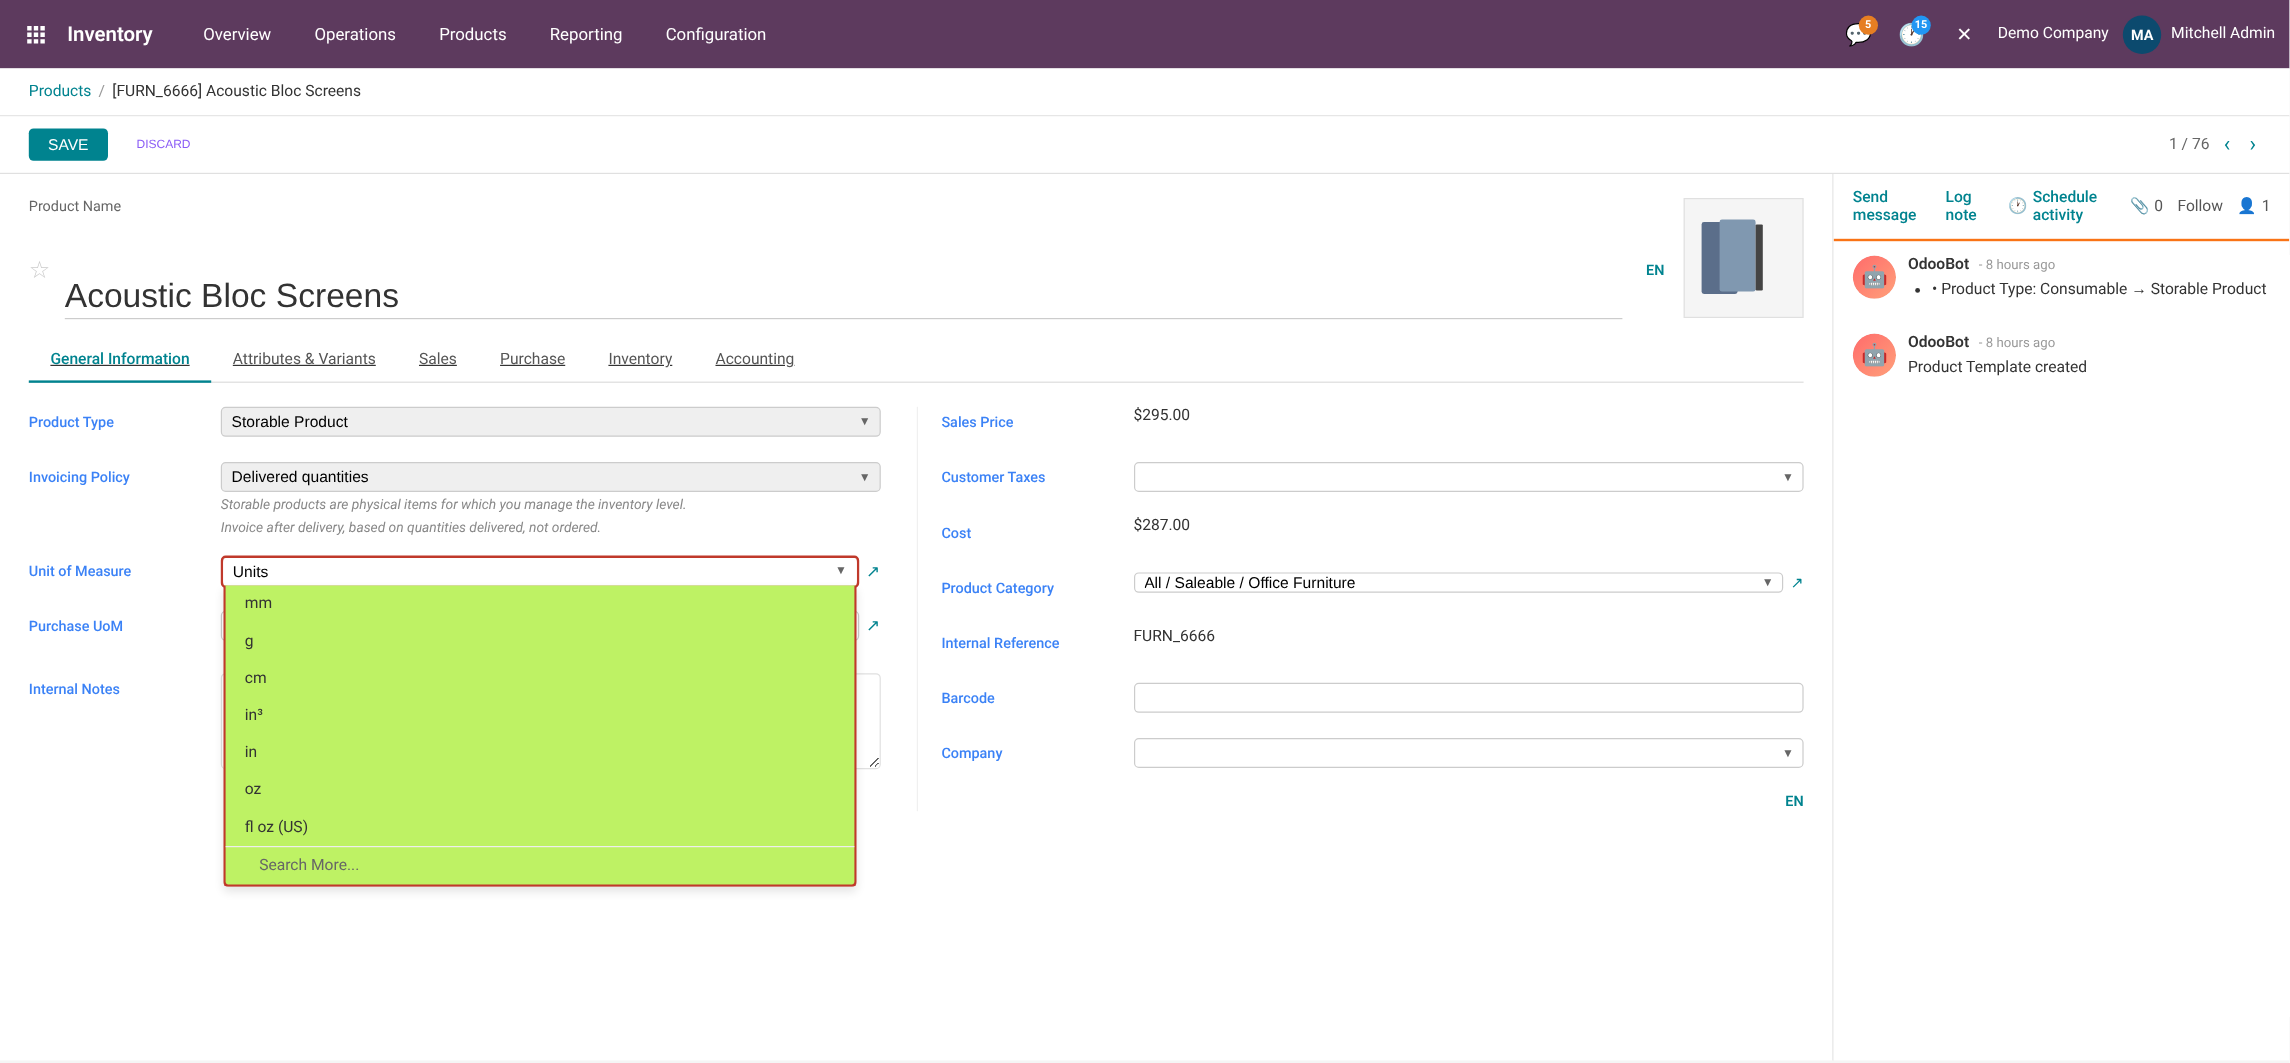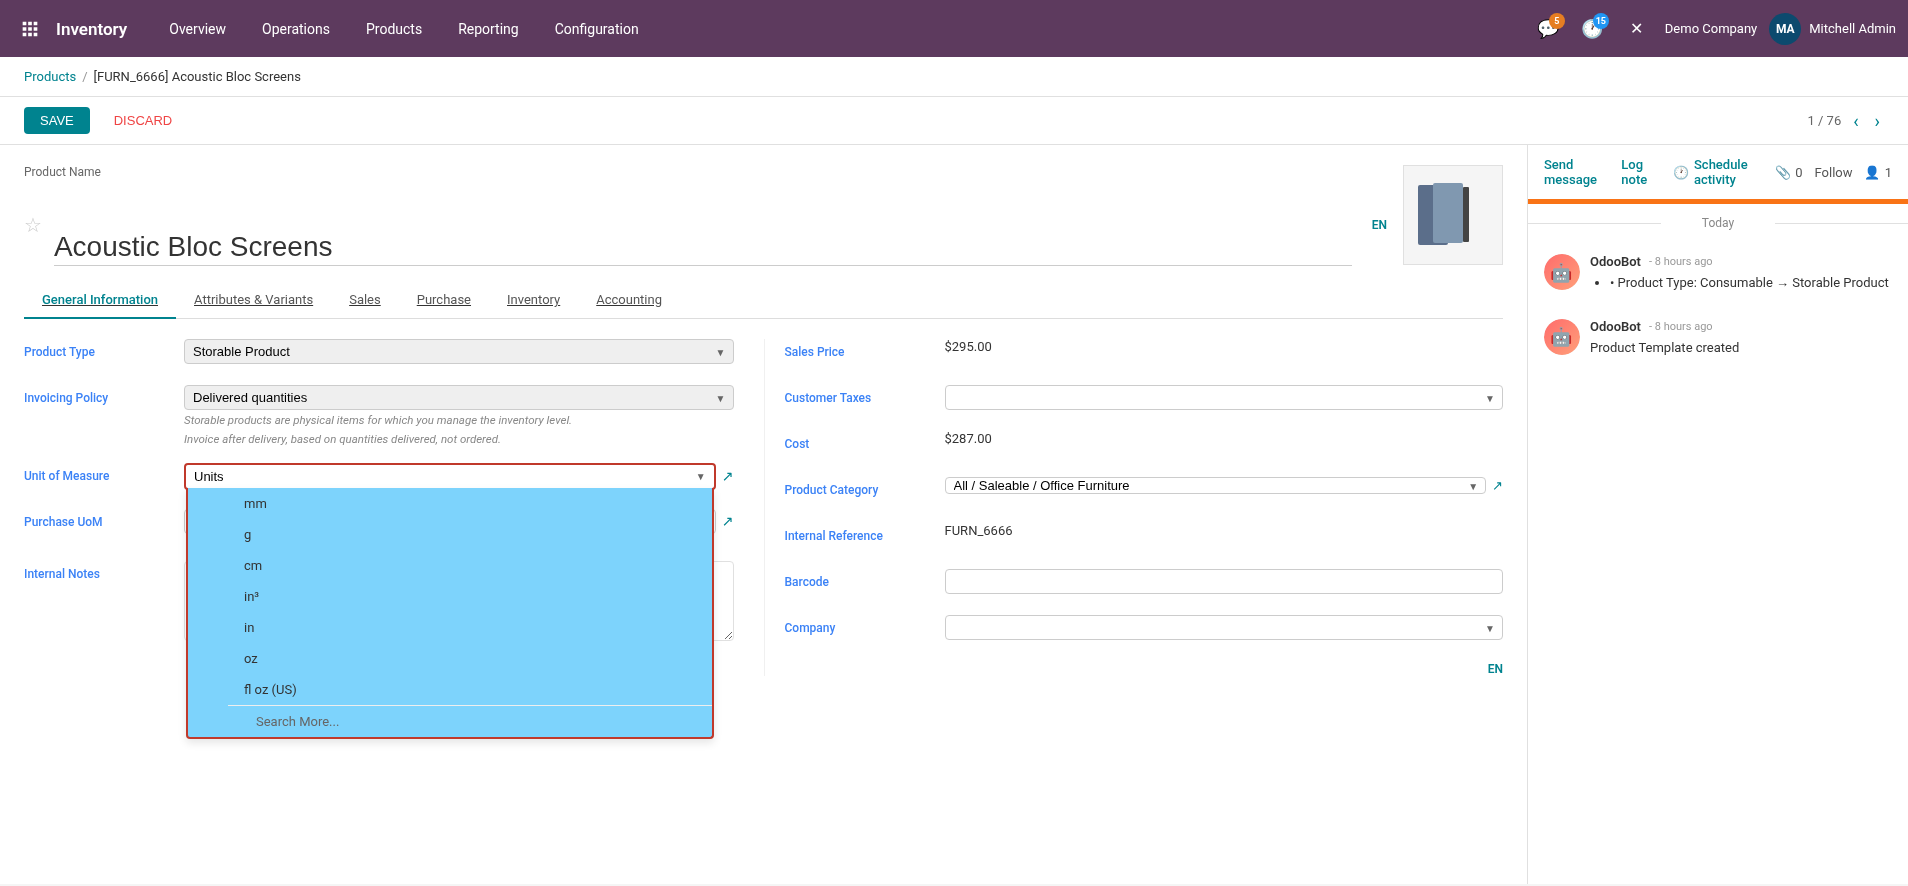--- a/index.html
+++ b/index.html
@@ -87,24 +87,24 @@
       border-bottom: 1px solid #e0e0e0;
       display: flex; align-items: center; gap: 8px;
     }
     .btn-save {
       background: #00838f; color: white;
       border: none; padding: 6px 16px;
       border-radius: 4px; cursor: pointer;
       font-size: 13px; font-weight: 500;
     }
     .btn-discard {
-      background: transparent; color: #ef4444;
+      background: transparent; color: #8b5cf6;
       border: none; padding: 6px 16px;
       border-radius: 4px; cursor: pointer;
-      font-size: 13px; font-weight: 500; text-align: right;
+      font-size: 10px; font-weight: 500; text-align: right;
     }
     .toolbar-right {
       margin-left: auto;
       display: flex; align-items: center; gap: 8px;
       color: #666; font-size: 13px;
     }
     .nav-arrow {
       cursor: pointer; color: #00838f; font-size: 18px;
       padding: 2px 4px;
     }
@@ -273,27 +273,26 @@
       transform: translateY(-50%);
       color: #666; font-size: 10px;
       pointer-events: none;
     }
     .uom-external { color: #00838f; cursor: pointer; font-size: 14px; }
 
     
     .dropdown-menu {
       position: absolute;
       top: 100%; left: 0; right: 0;
-      background: #7dd3fc;
+      background: #bef264;
       border: 2px solid #c0392b;
       border-top: none;
       border-radius: 0 0 4px 4px;
       z-index: 100;
       box-shadow: 0 4px 8px rgba(0,0,0,0.1);
-      padding-left: 40px;
     }
     .dropdown-item {
       padding: 8px 16px;
       cursor: pointer;
       font-size: 13px;
       color: #333;
     }
     .dropdown-item.search-more {
       color: #666; padding-left: 28px;
       border-top: 1px solid #eee;
@@ -316,21 +315,21 @@
       border-radius: 4px;
       padding: 6px 8px;
       font-size: 13px;
       resize: vertical;
       outline: none;
     }
 
     
     .chatter-header {
       padding: 12px 16px;
-      border-bottom: 5px solid #f97316;
+      border-bottom: 2px solid #f97316;
       display: flex; align-items: center; gap: 16px;
     }
     .chatter-action {
       color: #00838f; cursor: pointer; font-size: 13px; font-weight: 500;
     }
     .chatter-action-icon {
       display: flex; align-items: center; gap: 4px;
       color: #00838f; cursor: pointer; font-size: 13px; font-weight: 500;
     }
     .chatter-meta {
@@ -640,21 +639,20 @@
           <span>0</span>
         </div>
         <span class="chatter-follow">Follow</span>
         <div class="chatter-meta-item">
           <span>👤</span>
           <span>1</span>
         </div>
       </div>
     </div>
 
-    <div class="chatter-today">Today</div>
 
     <div class="chatter-message">
       <div class="chatter-avatar">
         <div class="chatter-avatar-img" style="background: linear-gradient(135deg, #ff6b6b 0%, #ffa07a 100%); width:36px; height:36px; border-radius:50%; display:flex; align-items:center; justify-content:center;">
           <span style="font-size:18px;">🤖</span>
         </div>
       </div>
       <div class="chatter-msg-content">
         <div class="chatter-msg-header">
           <span class="chatter-msg-author">OdooBot</span>

